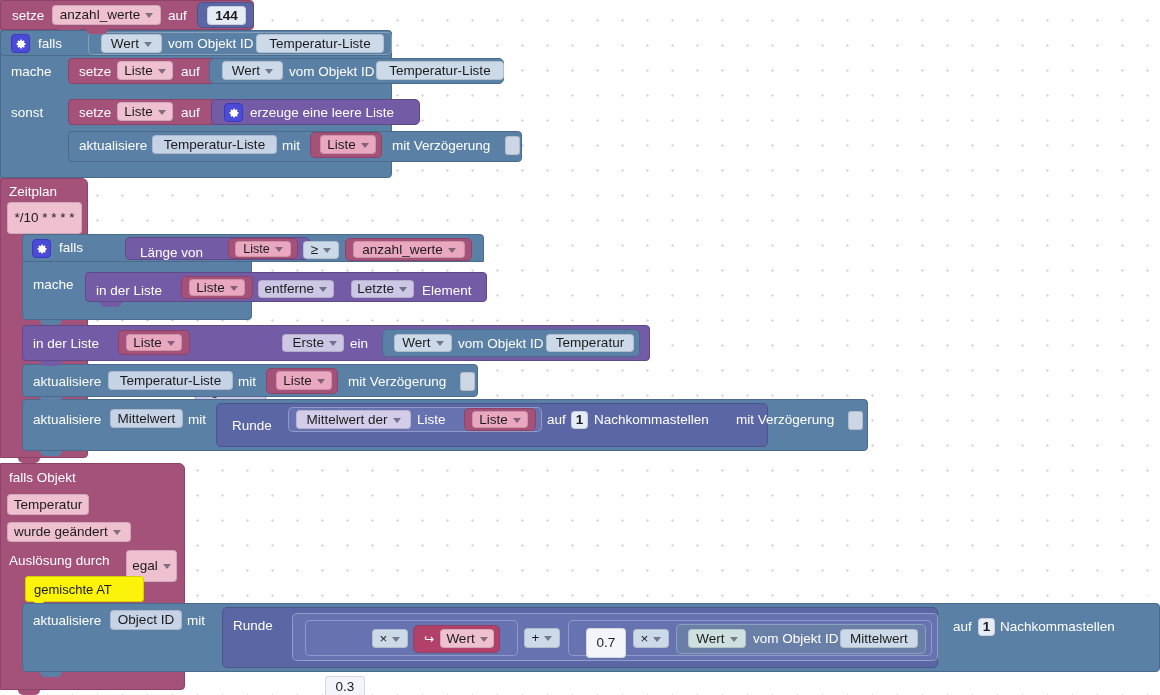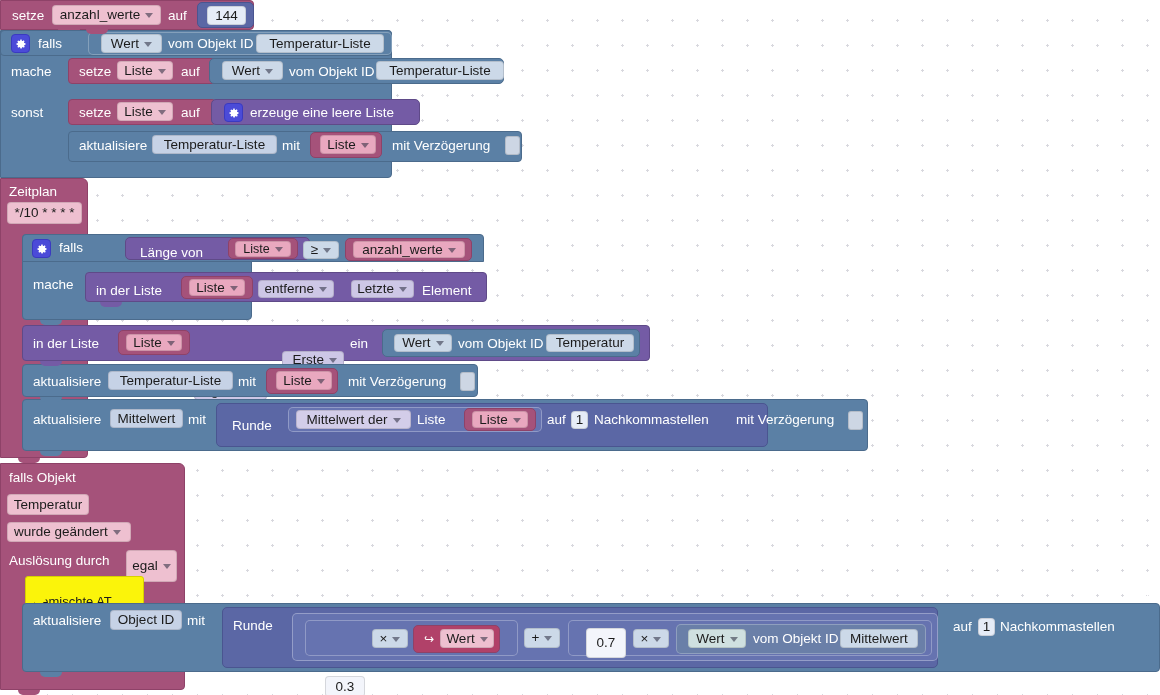--- a/index.html
+++ b/index.html
@@ -39,21 +39,21 @@
     border-radius:4px;font-size:13.5px;line-height:14px;
     color:#1b1b1b;white-space:nowrap;padding:0 6px;
     background:#ffffff;border:1px solid rgba(0,0,0,.12);
   }
   .f-pink{background:#eec0d0;}
   .f-pink2{background:#e9a8bf;}
   .f-blue{background:#ccd9e8;}
   .f-blue2{background:#c6d2e6;}
   .f-lav{background:#cdc7e6;justify-content:flex-end;}
   .f-lav2{background:#d3cde9;}
-  .f-num{background:#e6ecf7;}
+  .f-num{background:#e6ecf7;font-weight:bold;}
   .f-white{background:#f3f5fb;}
   .f-mint{background:#cfe0e0;}
 
   .fld .cap{display:inline-block;}
   .caret{
     display:inline-block;width:0;height:0;margin-left:5px;margin-top:1px;
     border-left:4px solid transparent;border-right:4px solid transparent;
     border-top:5px solid rgba(40,40,60,.55);
   }
 
@@ -75,21 +75,21 @@
   
   .chk{
     position:absolute;width:13px;height:17px;border-radius:3px;
     background:#cdd6e4;border:1px solid rgba(0,0,0,.12);
   }
 
   
   .balloon{
     position:absolute;background:#fbf40a;border:1px solid #d6d000;
     border-radius:3px;color:#1b1b1b;font-size:13px;line-height:15px;
-    display:flex;align-items:center;padding:12px 8px;white-space:nowrap;
+    display:flex;align-items:center;padding:0 8px;white-space:nowrap;
   }
   .balloon-tail{
     position:absolute;width:0;height:0;
     border-left:7px solid transparent;border-right:7px solid transparent;
     border-top:9px solid #fbf40a;
   }
 
   
   .bump{
     position:absolute;width:22px;height:5px;border-radius:0 0 5px 5px;
@@ -183,21 +183,21 @@
   <div class="sock s-var" style="left:310px;top:132px;width:72px;height:26px;"></div>
   <div class="fld f-pink2" style="left:320px;top:135px;width:56px;height:19px;">
     <span class="cap">Liste</span>
       <i class="caret"></i>
   </div>
   <span class="lbl" style="left:392px;top:138px;">mit Verzögerung</span>
   <div class="chk" style="left:505px;top:136px;"></div>
 
   <div class="blk stmt c-hat" style="left:0px;top:178px;width:88px;height:280px;border-radius:0 6px 4px 0;"></div>
   <span class="lbl" style="left:9px;top:184px;">Zeitplan</span>
-  <div class="fld f-pink" style="left:7px;top:202px;width:75px;height:22px;">
+  <div class="fld f-pink" style="left:7px;top:202px;width:75px;height:32px;">
     <span class="cap">*/10 * * * *</span>
   </div>
 
   <div class="blk stmt c-ctl" style="left:22px;top:234px;width:230px;height:86px;border-radius:4px;"></div>
   <div class="blk stmt c-ctl" style="left:22px;top:234px;width:462px;height:28px;border-radius:4px 4px 0 0;"></div>
   <div class="gear" style="left:32px;top:239px;">
     <svg width="12" height="12" viewBox="0 0 16 16" aria-hidden="true">
       <path fill="#ffffff" d="M8 5.2a2.8 2.8 0 1 0 0 5.6 2.8 2.8 0 0 0 0-5.6zm0 4.1a1.3 1.3 0 1 1 0-2.6 1.3 1.3 0 0 1 0 2.6z"></path>
       <path fill="#ffffff" d="M14 8.9V7.1l-1.6-.3a4.6 4.6 0 0 0-.5-1.2l.9-1.3-1.2-1.2-1.3.9a4.6 4.6 0 0 0-1.2-.5L8.9 2H7.1l-.3 1.6a4.6 4.6 0 0 0-1.2.5l-1.3-.9-1.2 1.2.9 1.3a4.6 4.6 0 0 0-.5 1.2L2 7.1v1.8l1.6.3c.1.4.3.8.5 1.2l-.9 1.3 1.2 1.2 1.3-.9c.4.2.8.4 1.2.5l.3 1.6h1.8l.3-1.6c.4-.1.8-.3 1.2-.5l1.3.9 1.2-1.2-.9-1.3c.2-.4.4-.8.5-1.2L14 8.9z"></path>
     </svg>
@@ -243,21 +243,21 @@
   <span class="lbl" style="left:33px;top:336px;">in der Liste</span>
   <div class="sock s-var" style="left:118px;top:330px;width:72px;height:25px;"></div>
   <div class="fld f-pink2" style="left:126px;top:334px;width:56px;height:17px;">
     <span class="cap">Liste</span>
       <i class="caret"></i>
   </div>
   <div class="fld f-lav" style="left:194px;top:334px;width:73px;height:18px;margin-top:48px;">
     <span class="cap">füge als</span>
       <i class="caret"></i>
   </div>
-  <div class="fld f-lav" style="left:282px;top:334px;width:62px;height:18px;margin-top:17px;">
+  <div class="fld f-lav" style="left:282px;top:334px;width:62px;height:18px;">
     <span class="cap">Erste</span>
       <i class="caret"></i>
   </div>
   <span class="lbl" style="left:350px;top:336px;">ein</span>
   <div class="sock s-ctl" style="left:382px;top:329px;width:258px;height:28px;"></div>
   <div class="fld f-blue" style="left:394px;top:334px;width:58px;height:18px;">
     <span class="cap">Wert</span>
       <i class="caret"></i>
   </div>
   <span class="lbl" style="left:458px;top:336px;">vom Objekt ID</span>

